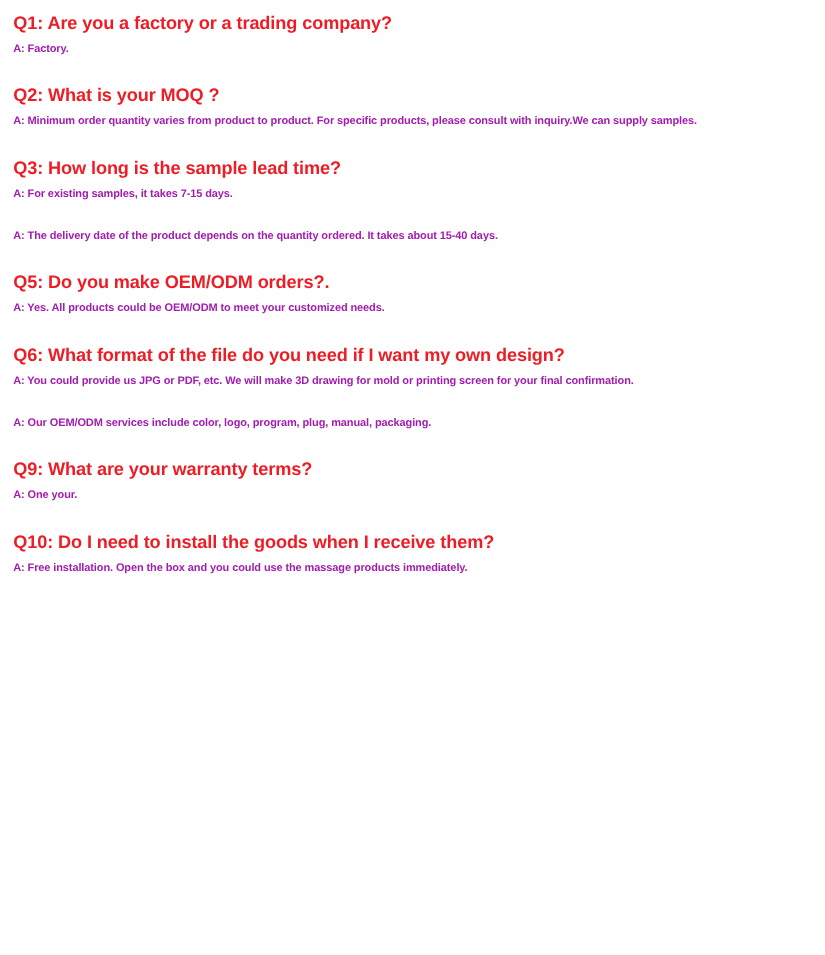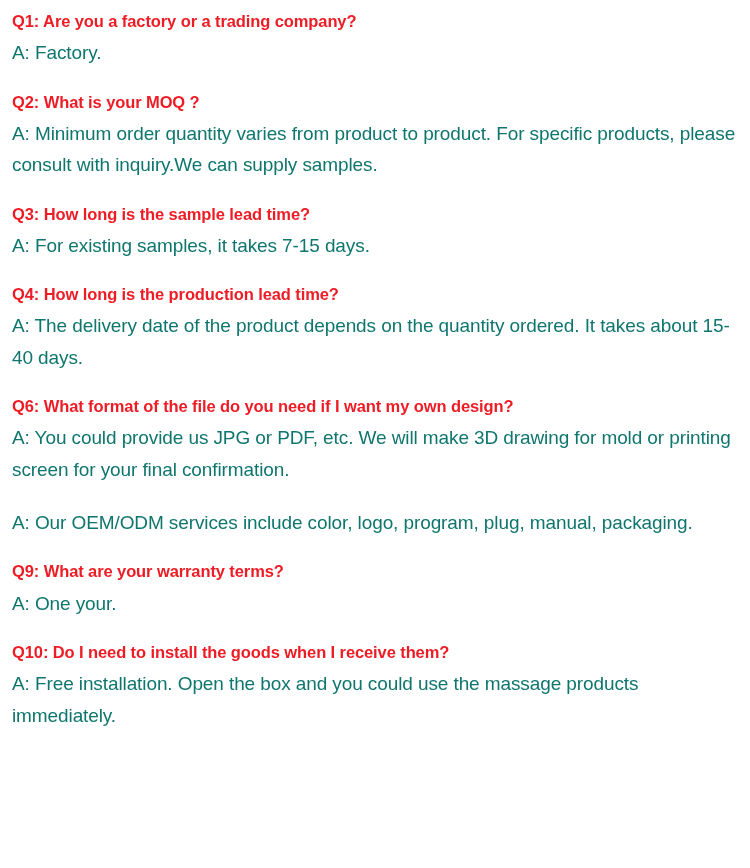--- a/index.html
+++ b/index.html
@@ -30,23 +30,23 @@
   .faq-question {
     color: #ee1c25;
     font-weight: bold;
     font-size: 16.5px;
     line-height: 1.35;
     letter-spacing: -0.1px;
     margin: 0 0 5px 0;
     white-space: nowrap;
   }
   .faq-answer {
-    color: #0f766e;
-    font-weight: normal;
-    font-size: 19px;
+    color: #a21caf;
+    font-weight: bold;
+    font-size: 10px;
     line-height: 1.65;
     letter-spacing: -0.1px;
     margin: 0;
   }
 </style>
 </head>
 <body>
 
 <div class="faq-page">
 
@@ -60,24 +60,27 @@
     <p class="faq-answer">A: Minimum order quantity varies from product to product.
 For specific products, please consult with inquiry.We can supply samples.</p>
   </div>
 
   <div class="faq-block">
     <p class="faq-question">Q3: How long is the sample lead time?</p>
     <p class="faq-answer">A: For existing samples, it takes 7-15 days.</p>
   </div>
 
   <div class="faq-block">
-    <p class="faq-question">Q4: How long is the production lead time?</p>
     <p class="faq-answer">A: The delivery date of the product depends on the quantity ordered. It takes about 15-40 days.</p>
   </div>
 
+  <div class="faq-block">
+    <p class="faq-question">Q5: Do you make OEM/ODM orders?.</p>
+    <p class="faq-answer">A: Yes. All products could be OEM/ODM to meet your customized needs.</p>
+  </div>
 
   <div class="faq-block">
     <p class="faq-question">Q6: What format of the file do you need if I want my own design?</p>
     <p class="faq-answer">A: You could provide us JPG or PDF, etc. We will make 3D drawing for mold or printing screen for your final confirmation.</p>
   </div>
 
   <div class="faq-block">
     <p class="faq-answer">A: Our OEM/ODM  services include color, logo, program, plug, manual, packaging.</p>
   </div>
 

